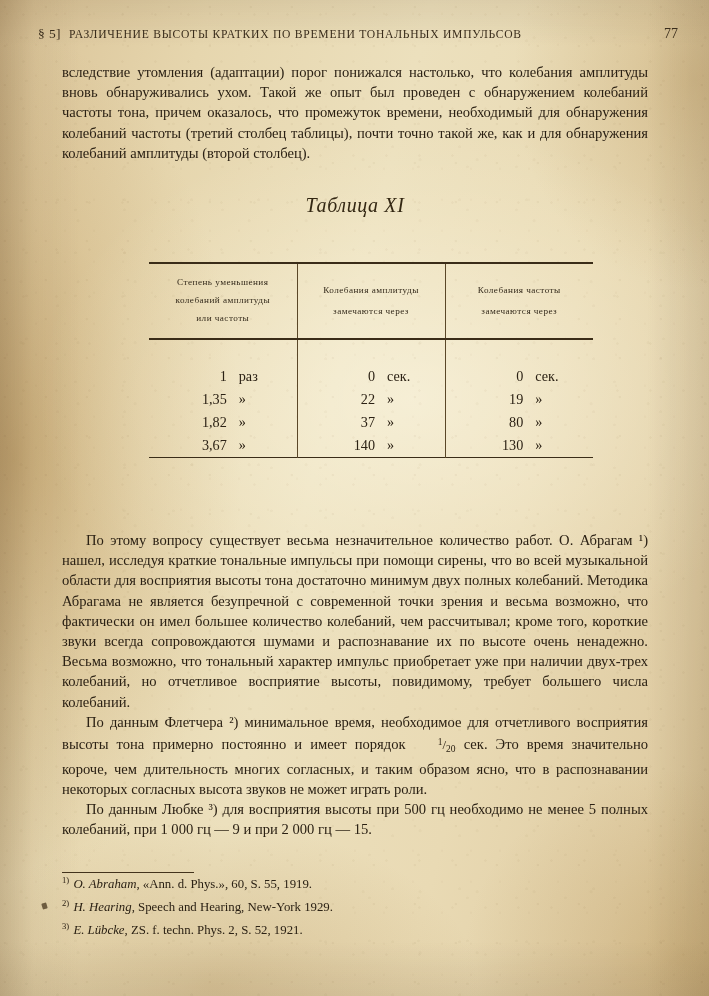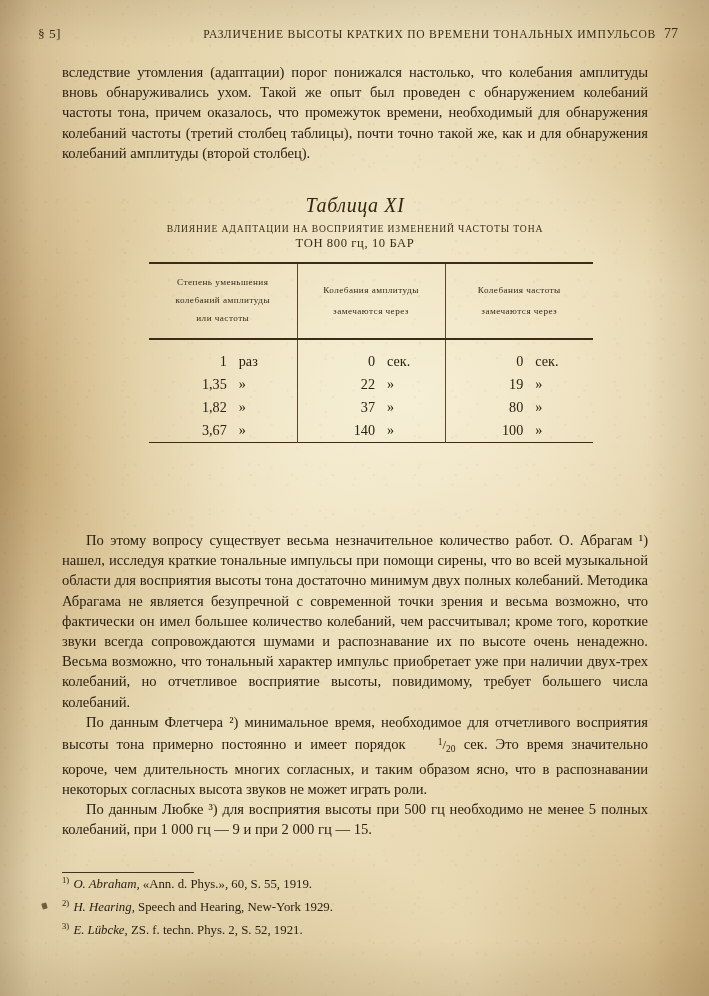--- a/index.html
+++ b/index.html
@@ -73,21 +73,21 @@
     align-items: baseline;
   }
   .runhead-section {
     font-size: 13.5px;
     letter-spacing: 0.4px;
     color: #3a2d1c;
     white-space: nowrap;
   }
   .runhead-title {
     flex: 1;
-    text-align: right;
+    text-align: left;
     font-size: 11.6px;
     letter-spacing: 0.75px;
     color: #3a2d1c;
     white-space: nowrap;
     padding: 0 8px;
     text-transform: uppercase;
   }
   .runhead-page {
     font-size: 14px;
     color: #3a2d1c;
@@ -178,21 +178,21 @@
   table.data tbody tr td {
     font-size: 14.2px;
     line-height: 17px;
     padding: 3px 4px;
     color: #2b2114;
     border-left: 1px solid #5a4728;
     text-align: center;
     vertical-align: middle;
   }
   table.data tbody tr td:first-child { border-left: none; }
-  table.data tbody tr:first-child td { padding-top: 13px; }
+  table.data tbody tr:first-child td { padding-top: 28px; }
   table.data tbody tr:last-child  td { }
   table.data tbody { border-bottom: 1.6px solid #3a2c18; }
 
   .cellpair {
     display: inline-block;
     width: 96px;
     text-align: left;
     white-space: nowrap;
   }
   .cellpair .num {
@@ -282,24 +282,20 @@
     <span class="runhead-title">РАЗЛИЧЕНИЕ ВЫСОТЫ КРАТКИХ ПО ВРЕМЕНИ ТОНАЛЬНЫХ ИМПУЛЬСОВ</span>
     <span class="runhead-page">77</span>
   </div>
 
   <div class="body-block ink" id="para-intro">
     <p class="noindent">вследствие утомления (адаптации) порог понижался настолько, что колебания амплитуды вновь обнаруживались ухом. Такой же опыт был проведен с обнаружением колебаний частоты тона, причем оказалось, что промежуток времени, необходимый для обнаружения колебаний частоты (третий столбец таблицы), почти точно такой же, как и для обнаружения колебаний амплитуды (второй столбец).</p>
   </div>
 
   <div class="tbl-caption ink" id="tbl-number">Таблица XI</div>
 
-  <div class="tbl-caption ink" id="tbl-subtitle">
-    <div>ВЛИЯНИЕ АДАПТАЦИИ НА ВОСПРИЯТИЕ ИЗМЕНЕНИЙ ЧАСТОТЫ ТОНА</div>
-    <div class="line2">ТОН 800 гц, 10 БАР</div>
-  </div>
 
   <div class="tbl-wrap ink">
     <table class="data">
       <thead>
         <tr>
           <th>
             <span class="hl">Степень уменьшения</span>
             <span class="hl">колебаний амплитуды</span>
             <span class="hl">или частоты</span>
           </th>
@@ -327,21 +323,21 @@
           <td><span class="cellpair"><span class="num">19</span><span class="unit">»</span></span></td>
         </tr>
         <tr>
           <td><span class="cellpair"><span class="num">1,82</span><span class="unit">»</span></span></td>
           <td><span class="cellpair"><span class="num">37</span><span class="unit">»</span></span></td>
           <td><span class="cellpair"><span class="num">80</span><span class="unit">»</span></span></td>
         </tr>
         <tr>
           <td><span class="cellpair"><span class="num">3,67</span><span class="unit">»</span></span></td>
           <td><span class="cellpair"><span class="num">140</span><span class="unit">»</span></span></td>
-          <td><span class="cellpair"><span class="num">100</span><span class="unit">»</span></span></td>
+          <td><span class="cellpair"><span class="num">130</span><span class="unit">»</span></span></td>
         </tr>
       </tbody>
     </table>
   </div>
 
 
   <div class="body-block ink" id="para-main">
     <p>По этому вопросу существует весьма незначительное количество работ. О. Абрагам ¹) нашел, исследуя краткие тональные импульсы при помощи сирены, что во всей музыкальной области для восприятия высоты тона достаточно минимум двух полных колебаний. Методика Абрагама не является безупречной с современной точки зрения и весьма возможно, что фактически он имел большее количество колебаний, чем рассчитывал; кроме того, короткие звуки всегда сопровождаются шумами и распознавание их по высоте очень ненадежно. Весьма возможно, что тональный характер импульс приобретает уже при наличии двух-трех колебаний, но отчетливое восприятие высоты, повидимому, требует большего числа колебаний.</p>
     <p><span>По данным Флетчера ²) минимальное время, необходимое для отчетливого восприятия высоты тона примерно постоянно и имеет порядок </span><span class="frac"><span class="n">1</span><span class="s">/</span><span class="d">20</span></span><span> сек. Это время значительно короче, чем длительность многих согласных, и таким образом ясно, что в распознавании некоторых согласных высота звуков не может играть роли.</span></p>
     <p>По данным Любке ³) для восприятия высоты при 500 гц необходимо не менее 5 полных колебаний, при 1 000 гц — 9 и при 2 000 гц — 15.</p>

